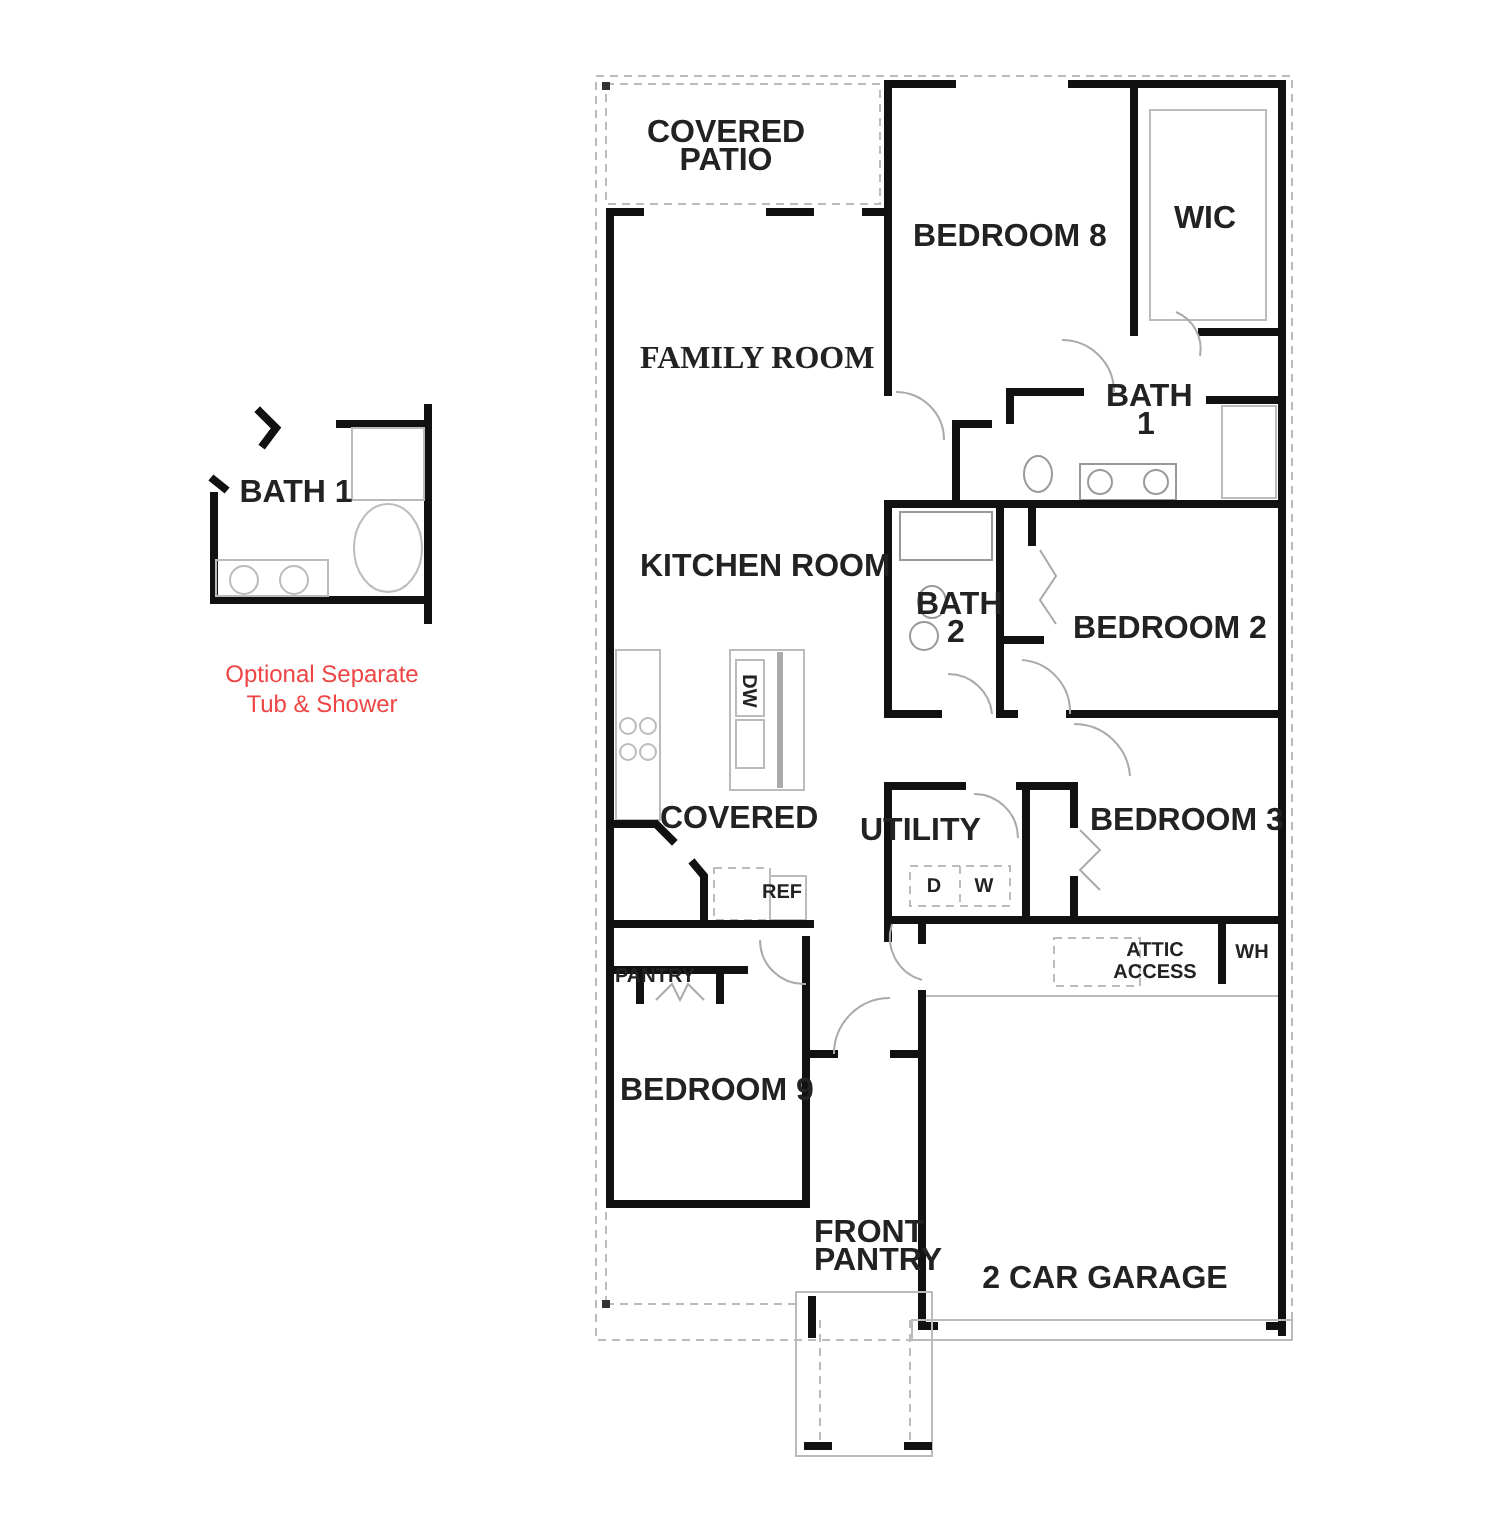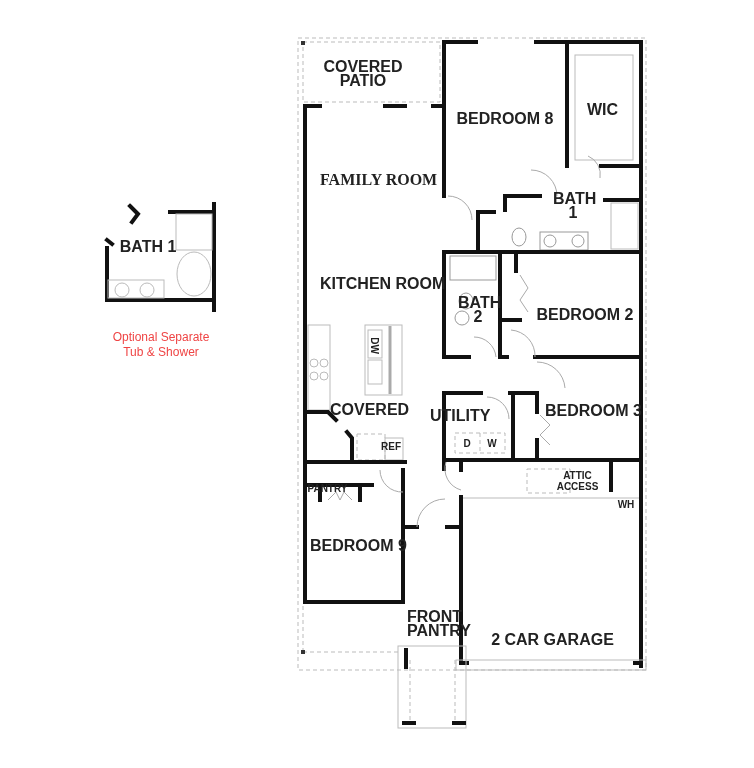--- a/index.html
+++ b/index.html
@@ -153,21 +153,21 @@
 <div class="lbl small" style="left:364px;top:340px;width:20px;transform:rotate(90deg);">DW</div>
 <div class="lbl" style="left:330px;top:403px;width:75px;">COVERED</div>
 <div class="lbl" style="left:430px;top:409px;width:55px;">UTILITY</div>
 <div class="lbl small" style="left:460px;top:438px;width:14px;">D</div>
 <div class="lbl small" style="left:485px;top:438px;width:14px;">W</div>
 <div class="lbl" style="left:545px;top:404px;width:85px;">BEDROOM 3</div>
 <div class="lbl small" style="left:305px;top:449px;width:45px;margin-top:34px;">PANTRY</div>
 <div class="lbl small" style="left:377px;top:441px;width:28px;">REF</div>
 <div class="lbl small" style="left:516px;top:470px;width:43px;margin-left:40px;">ATTIC
 ACCESS</div>
-<div class="lbl small" style="left:614px;top:471px;width:24px;margin-top:28px;">WH</div>
+<div class="lbl small" style="left:614px;top:471px;width:24px;">WH</div>
 <div class="lbl" style="left:310px;top:539px;width:90px;">BEDROOM 9</div>
 <div class="lbl" style="left:490px;top:603px;width:125px;margin-top:30px;">2 CAR GARAGE</div>
 <div class="lbl" style="left:407px;top:610px;width:52px;">FRONT
 PANTRY</div>
 
 <div class="lbl" style="left:118px;top:240px;width:60px;">BATH 1</div>
 <div class="caption">Optional Separate
 Tub &amp; Shower</div>
 
 </body></html>

